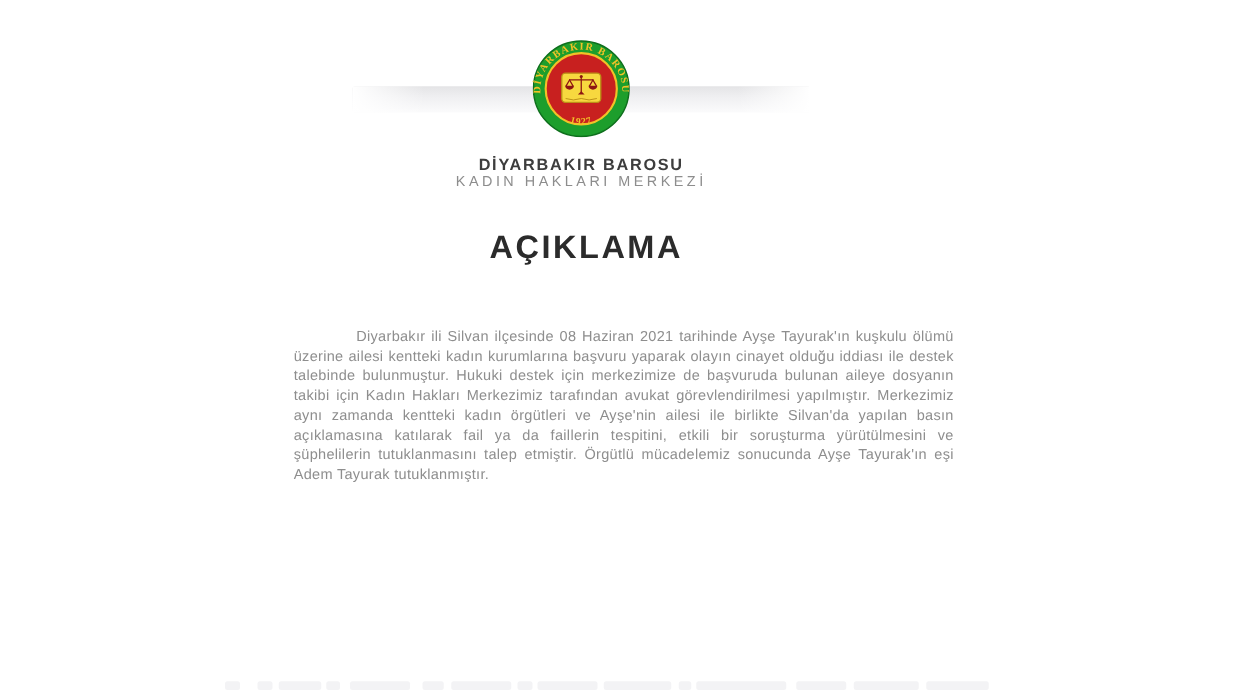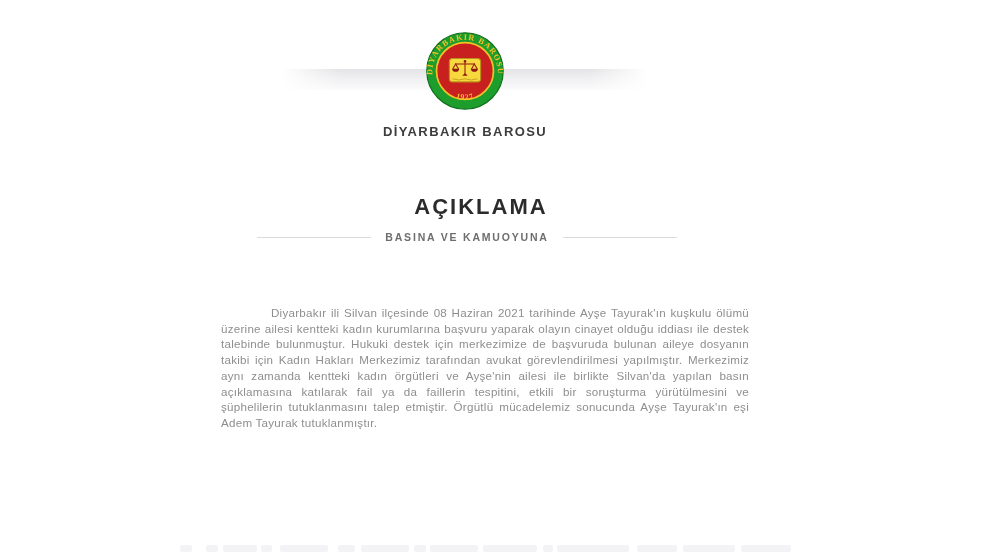--- a/index.html
+++ b/index.html
@@ -82,23 +82,23 @@
     font-size: 11.5px;
     letter-spacing: 2.8px;
     color: #8d8d8d;
     z-index: 2;
   }
   .title {
     position: absolute;
     left: 190px;
     top: 178px;
     width: 550px;
-    margin: 16px;
+    margin: 4px;
     text-align: center;
-    font-size: 22px;
+    font-size: 26px;
     font-weight: bold;
     letter-spacing: 2px;
     color: #2b2b2b;
     z-index: 2;
   }
 
   .salutation-row {
     position: absolute;
     left: 257px;
     top: 231px;
@@ -116,30 +116,29 @@
     padding: 0 14px;
     font-size: 10.5px;
     font-weight: bold;
     letter-spacing: 1.8px;
     color: #6e6e6e;
     white-space: nowrap;
   }
 
   .body-text {
     position: absolute;
-    left: 221px;
+    left: 235px;
     top: 262px;
     width: 528px;
     color: #8e8e8e;
     font-size: 11.6px;
     line-height: 15.7px;
     letter-spacing: 0.25px;
     text-align: justify;
     z-index: 2;
-    margin-top: 43px;
   }
   .body-text p {
     margin: 0 0 5px 0;
     text-indent: 50px;
   }
 
   
   .ghost-row {
     position: absolute;
     left: 180px;
@@ -195,28 +194,24 @@
         <line x1="38" y1="41" x2="41.5" y2="47"></line>
         <line x1="62" y1="41" x2="58.5" y2="47"></line>
         <line x1="62" y1="41" x2="65.5" y2="47"></line>
         <path d="M33.5,47 A4.5,4 0 0 0 42.5,47 Z" stroke="none"></path>
         <path d="M57.5,47 A4.5,4 0 0 0 66.5,47 Z" stroke="none"></path>
       </g>
     </svg>
   </div>
 
   <div class="org-name">DİYARBAKIR BAROSU</div>
+  <div class="org-unit">KADIN HAKLARI MERKEZİ</div>
 
   <h1 class="title">AÇIKLAMA</h1>
 
-  <div class="salutation-row">
-    <span class="rule"></span>
-    <span class="salutation">BASINA VE KAMUOYUNA</span>
-    <span class="rule"></span>
-  </div>
 
   <div class="body-text">
     <p>Diyarbakır ili Silvan ilçesinde 08 Haziran 2021 tarihinde Ayşe Tayurak'ın kuşkulu ölümü üzerine ailesi kentteki kadın kurumlarına başvuru yaparak olayın cinayet olduğu iddiası ile destek talebinde bulunmuştur.  Hukuki destek için merkezimize de başvuruda bulunan aileye dosyanın takibi için Kadın Hakları Merkezimiz tarafından avukat görevlendirilmesi yapılmıştır. Merkezimiz aynı zamanda kentteki kadın örgütleri ve Ayşe'nin ailesi ile birlikte Silvan'da yapılan basın açıklamasına katılarak fail ya da faillerin tespitini, etkili bir soruşturma yürütülmesini ve şüphelilerin tutuklanmasını talep etmiştir. Örgütlü mücadelemiz sonucunda Ayşe Tayurak'ın eşi Adem Tayurak tutuklanmıştır.</p>
   </div>
 
   <div class="ghost-row">
     <i style="width:12px; margin-right:14px"></i>
     <i style="width:12px; margin-right:5px"></i>
     <i style="width:34px; margin-right:4px"></i>
     <i style="width:11px; margin-right:8px"></i>

